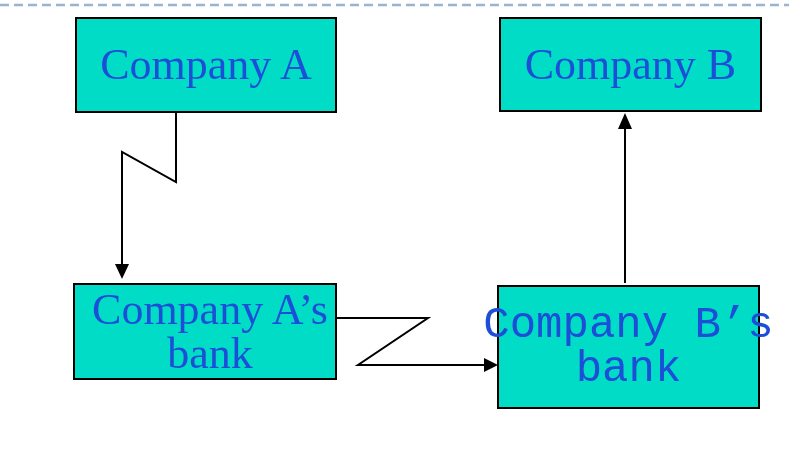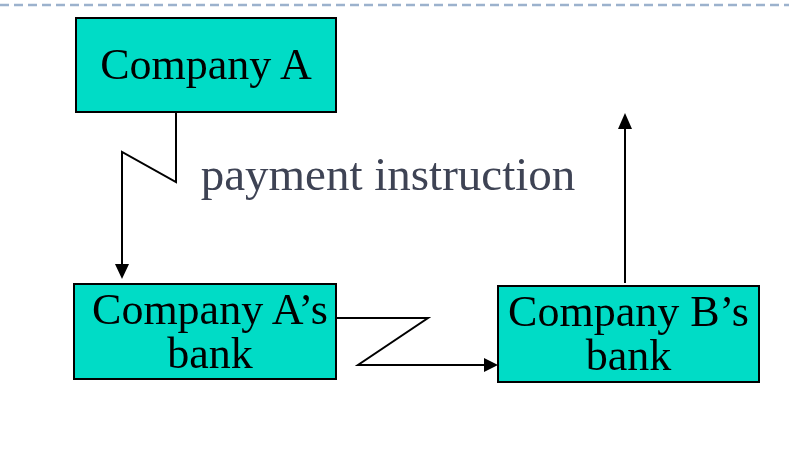--- a/index.html
+++ b/index.html
@@ -18,34 +18,34 @@
   .connector-layer {
     position: absolute;
     left: 0; top: 0;
     width: 789px; height: 455px;
   }
   .node-box {
     position: absolute;
     box-sizing: border-box;
     background: #00dcc6;
     border: 2px solid #000000;
-    color: #000000;
+    color: #1d4ed8;
     display: flex;
     flex-direction: column;
     align-items: center;
     justify-content: center;
     text-align: center;
     font-size: 44px;
     line-height: 1.0;
     white-space: nowrap;
   }
   .box-company-a     { left: 75px;  top: 17px;  width: 262px; height: 96px; }
   .box-company-b     { left: 499px; top: 17px;  width: 263px; height: 95px; }
   .box-company-a-bank{ left: 73px;  top: 283px; width: 264px; height: 97px; padding-left: 10px; }
-  .box-company-b-bank{ left: 497px; top: 285px; width: 263px; height: 98px; }
+  .box-company-b-bank{ left: 497px; top: 285px; width: 263px; height: 124px; font-family: Liberation Mono, monospace; }
   .caption {
     position: absolute;
     color: #3e4354;
     text-align: center;
     font-size: 47px;
     line-height: 52px;
     white-space: nowrap;
   }
   .caption-middle { left: 188px; top: 148px; width: 400px; }
   .caption-bottom { left: 90px;  top: 392px; width: 600px; }
@@ -67,29 +67,31 @@
     <polygon points="498,365 484,358 484,372" fill="#000000"></polygon>
 
     <line x1="625" y1="283" x2="625" y2="127" stroke="#000000" stroke-width="2"></line>
     <polygon points="625,113 618,129 632,129" fill="#000000"></polygon>
   </svg>
 
   <div class="node-box box-company-a">
     <span>Company A</span>
   </div>
 
+  <div class="node-box box-company-b">
+    <span>Company B</span>
+  </div>
 
   <div class="node-box box-company-a-bank">
     <span class="caption-line">Company A’s</span>
     <span class="caption-line">bank</span>
   </div>
 
   <div class="node-box box-company-b-bank">
     <span class="caption-line">Company B’s</span>
     <span class="caption-line">bank</span>
   </div>
 
   <div class="caption caption-middle">
-    <span class="caption-line">payment instruction</span>
   </div>
 
 
 </div>
 
 </body></html>

